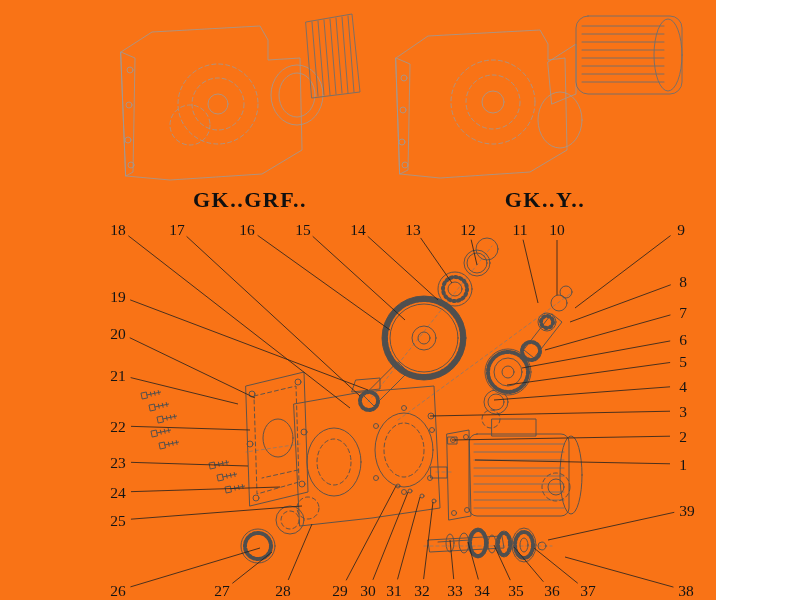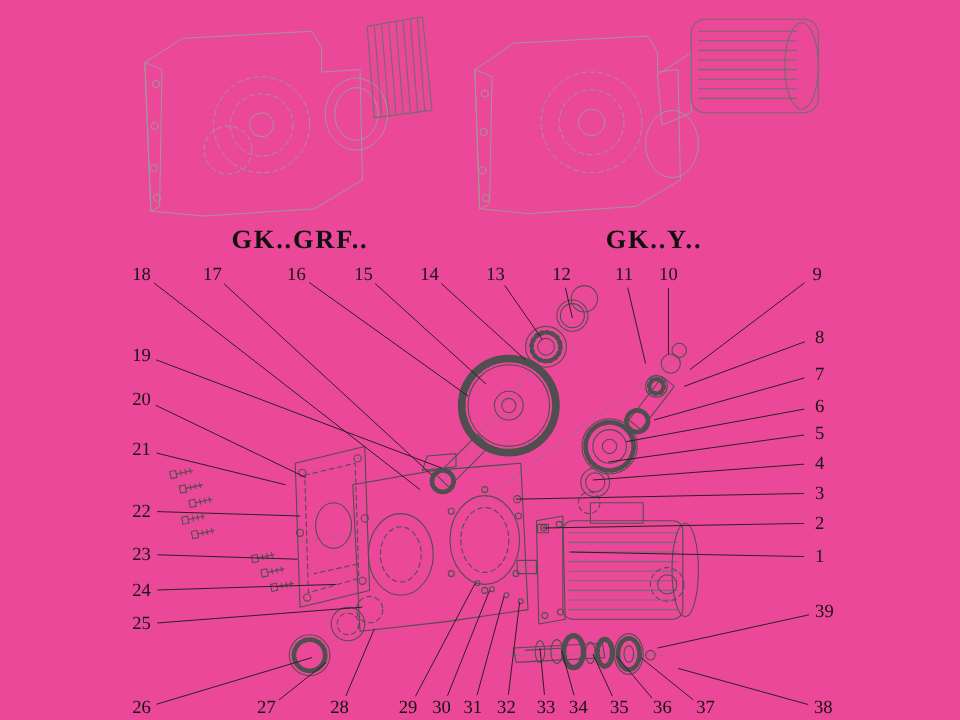--- a/index.html
+++ b/index.html
@@ -1,16 +1,16 @@
 <!DOCTYPE html>
 <html><head>
 <meta charset="utf-8">
 <style>
   html,body{margin:0;padding:0;background:#ffffff;width:800px;height:600px;overflow:hidden;}
-  .stage{position:relative;width:800px;height:600px;background:#ec4899;text-align:right;}
+  .stage{position:relative;width:716px;height:600px;background:#f97316;text-align:right;}
   svg{display:block;}
   
   .lt{stroke:#9b9b9b;fill:none;stroke-width:.8;stroke-linejoin:round;stroke-linecap:round;}
   .fin{stroke:#6e6e6e;fill:none;stroke-width:.9;}
   
   .dk{stroke:#4f4f4f;fill:none;stroke-width:.9;stroke-linejoin:round;stroke-linecap:round;}
   .dash{stroke-dasharray:4 3;}
   .teeth{stroke-width:6;stroke-dasharray:2.5 2.5;}
   .teeth-sm{stroke-width:4;stroke-dasharray:2 2;}
   .balls{stroke-width:4;stroke-dasharray:1.5 3.2;}

